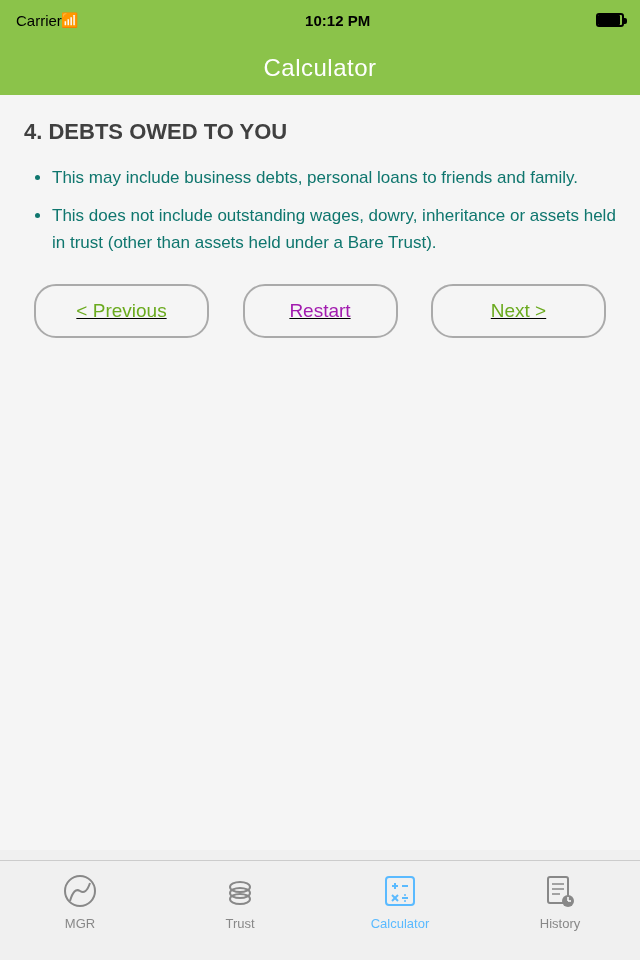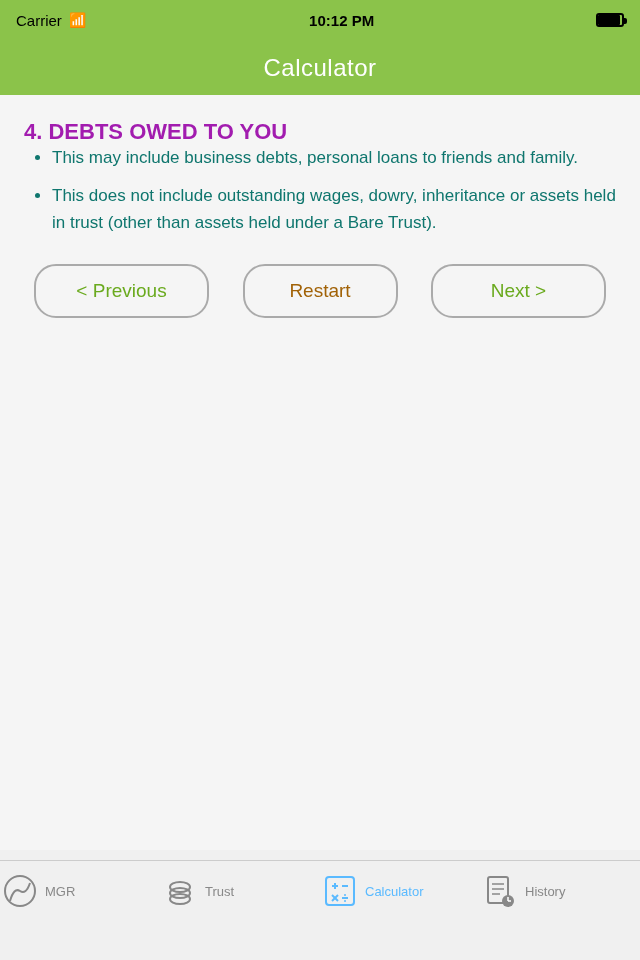--- a/index.html
+++ b/index.html
@@ -18,21 +18,21 @@
       background: #8bc34a;
       height: 40px;
       display: flex;
       align-items: center;
       justify-content: space-between;
       padding: 0 16px;
       color: #000;
       font-size: 15px;
       font-weight: 500;
     }
-    .status-bar-left { display: flex; align-items: center; gap: 8px; }
+    .status-bar-left { display: flex; align-items: center; }
     .status-bar-center { font-size: 15px; font-weight: 600; }
     .status-bar-right { display: flex; align-items: center; gap: 6px; }
     .battery-icon {
       width: 28px; height: 14px;
       border: 2px solid #000;
       border-radius: 3px;
       position: relative;
       display: inline-flex;
       align-items: center;
     }
@@ -75,21 +75,22 @@
     .content {
       background: #f5f5f5;
       padding: 24px 24px 20px 24px;
       height: 755px;
       overflow-y: auto;
     }
 
     .section-title {
       font-size: 22px;
       font-weight: 700;
-      color: #a21caf;
+      color: #404040;
+      margin-bottom: 20px;
     }
 
     .description {
       font-size: 17px;
       color: #000;
       line-height: 1.55;
       margin-bottom: 22px;
     }
 
     .bullet-list {
@@ -130,20 +131,21 @@
       flex-shrink: 0;
     }
 
     
     .nav-buttons {
       display: flex;
       align-items: center;
       justify-content: space-between;
       padding: 0 10px;
       margin-bottom: 10px;
+      text-decoration: underline;
     }
     .nav-btn {
       border: 2px solid #aaa;
       background: #f5f5f5;
       border-radius: 22px;
       padding: 14px 0;
       width: 175px;
       font-size: 19px;
       font-weight: 500;
       color: #6aaa1e;
@@ -151,42 +153,42 @@
       text-align: center;
     }
     .restart-btn {
       border: 2px solid #aaa;
       background: #f5f5f5;
       border-radius: 22px;
       padding: 14px 0;
       width: 155px;
       font-size: 19px;
       font-weight: 500;
-      color: #a16207;
+      color: #a21caf;
       cursor: pointer;
       text-align: center;
     }
 
     
     .tab-bar {
       position: absolute;
       bottom: 0;
       left: 0;
       width: 640px;
       height: 100px;
       background: #f0f0f0;
       border-top: 1px solid #ccc;
       display: flex;
       align-items: flex-start;
       justify-content: space-around;
       padding-top: 10px;
     }
     .tab-item {
       display: flex;
-      flex-direction: row;
+      flex-direction: column;
       align-items: center;
       gap: 5px;
       width: 25%;
       cursor: pointer;
     }
     .tab-icon {
       width: 40px;
       height: 40px;
       display: flex;
       align-items: center;

